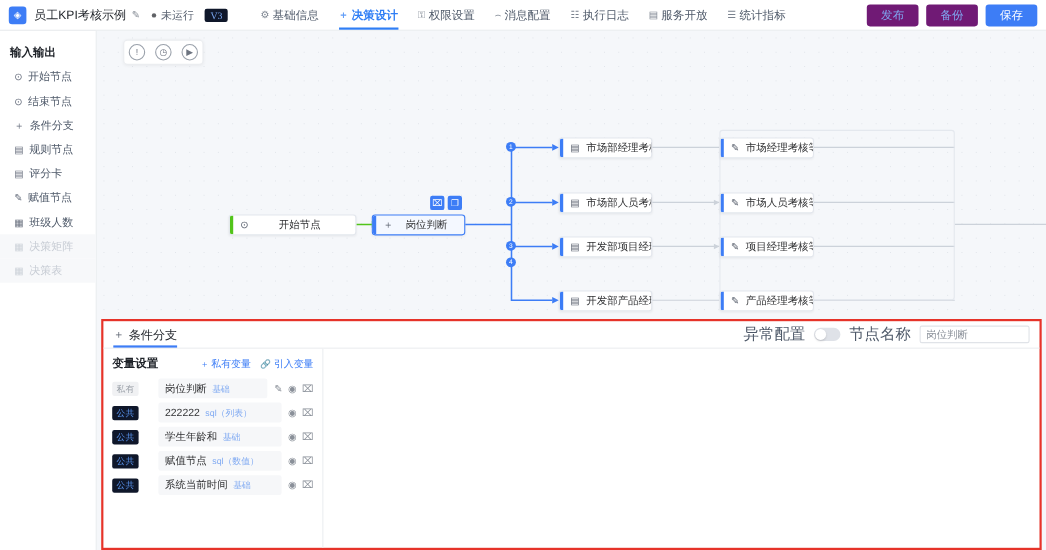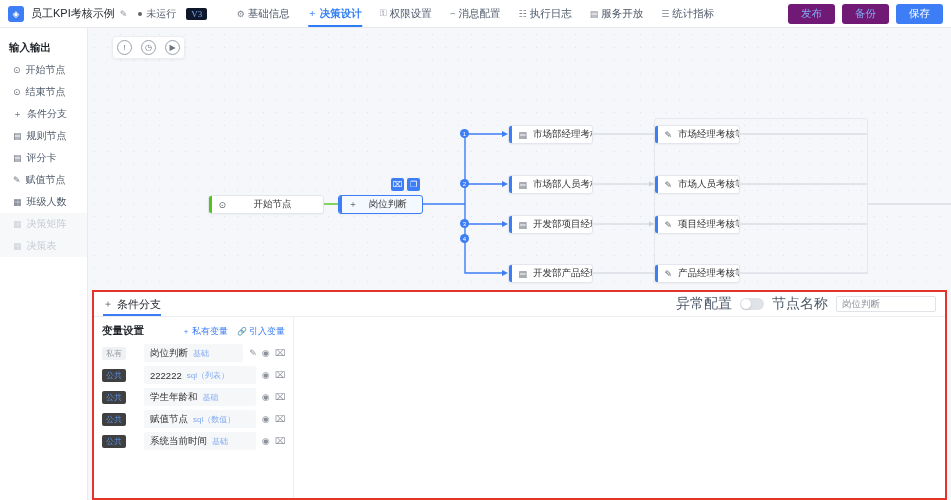--- a/index.html
+++ b/index.html
@@ -295,21 +295,21 @@
   }
   .tag {
     font-size: 8px;
     border-radius: 2px;
     padding: 1px 4px;
     margin-right: 18px;
     flex: 0 0 auto;
     white-space: nowrap;
   }
   .tag-private { background: #f0f1f3; color: #9aa0a8; }
-  .tag-public { background: #404040; color: #5a95f0; }
+  .tag-public { background: #0f172a; color: #5a95f0; }
   .var-field {
     flex: 1;
     background: #f6f7f9;
     height: 100%;
     border-radius: 2px;
     display: flex; align-items: center;
     padding: 0 6px;
     font-size: 9.5px;
     color: #303133;
     min-width: 0;

